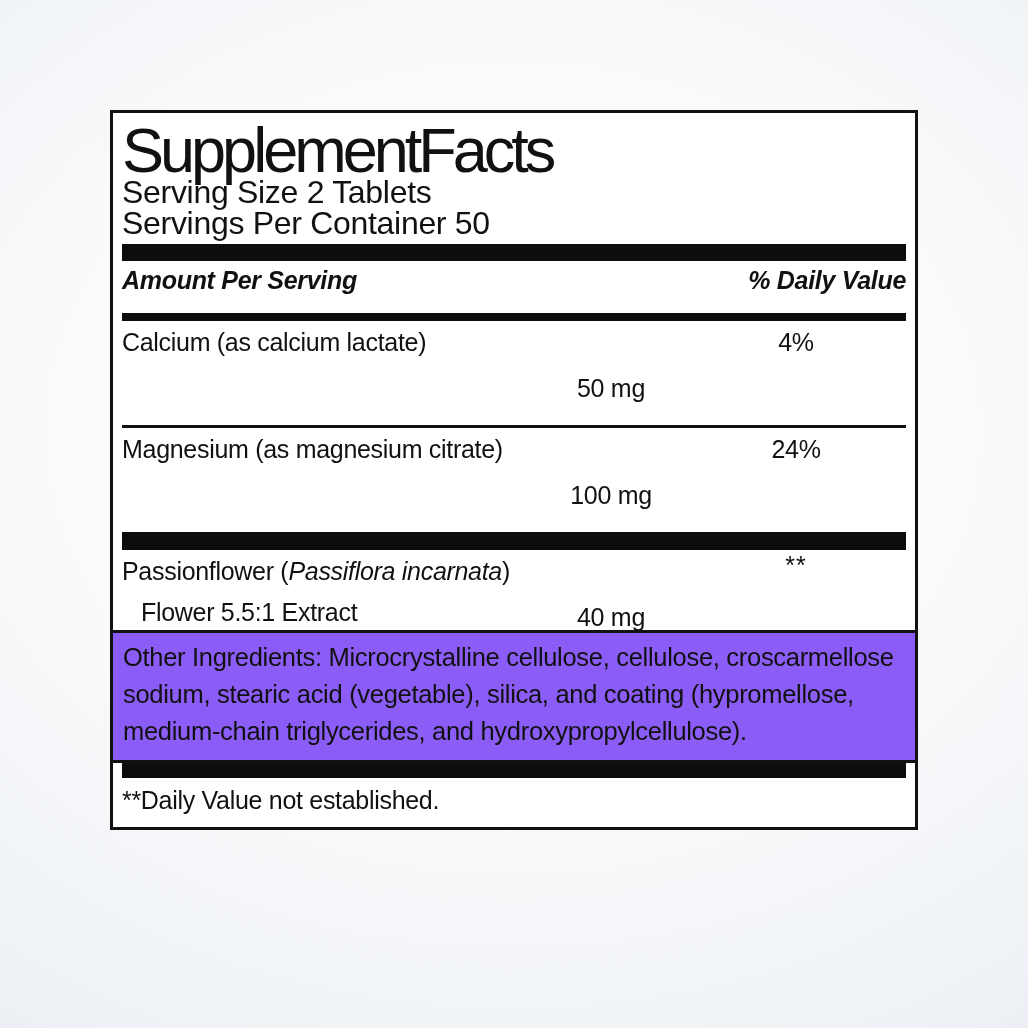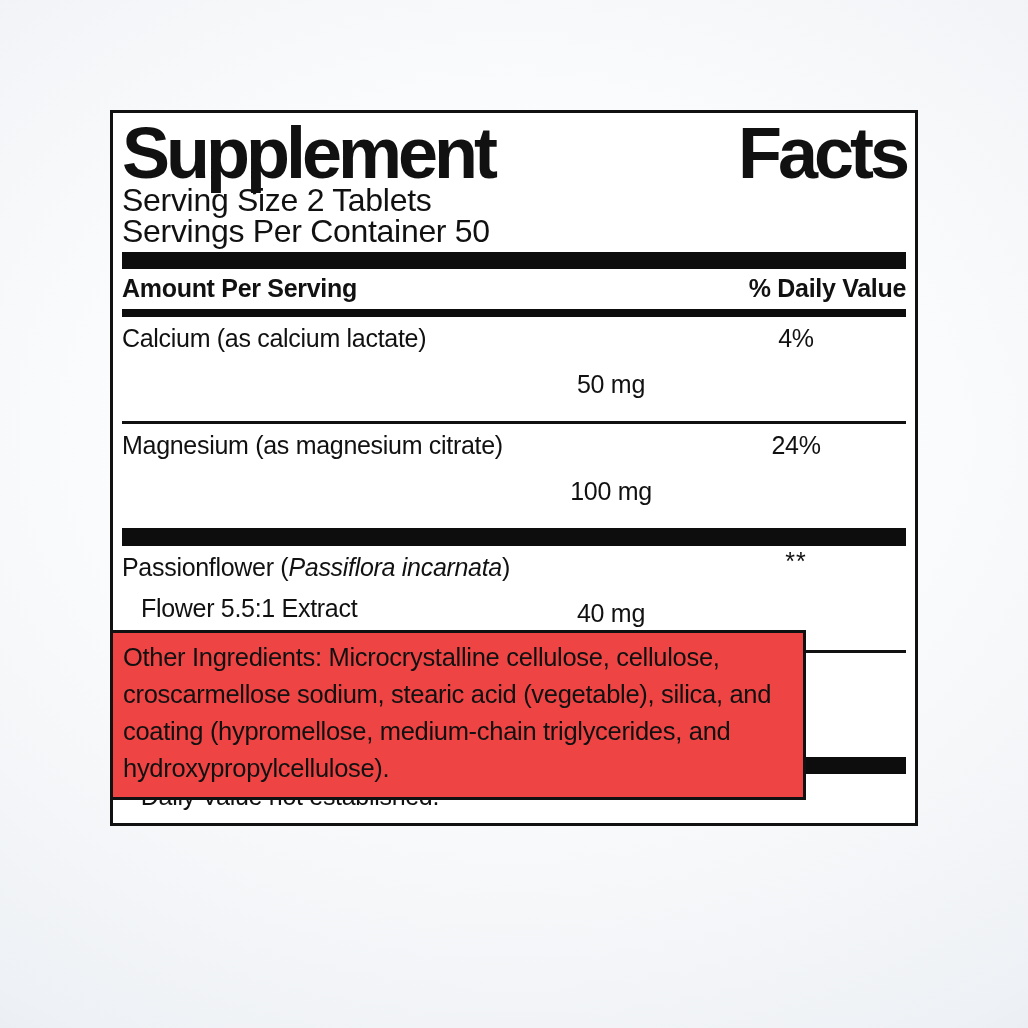--- a/index.html
+++ b/index.html
@@ -24,24 +24,24 @@
     top: 110px;
     width: 808px;
     box-sizing: border-box;
     background: #ffffff;
     border: 3px solid #111111;
     padding: 4px 9px 8px 9px;
   }
 
   .facts-title {
     display: flex;
-    justify-content: space-between;
+    justify-content: flex-start;
     align-items: baseline;
-    font-size: 72px;
-    font-weight: bold;
+    font-size: 63px;
+    font-weight: normal;
     letter-spacing: -4px;
     line-height: 0.86;
     padding-top: 6px;
     white-space: nowrap;
   }
 
   .serving-info {
     font-size: 32px;
     line-height: 31px;
     letter-spacing: -0.3px;
@@ -57,21 +57,22 @@
   .bar-medium  { height: 18px; }
   .bar-thick   { height: 17px; }
   .hairline    { height: 3px; background: #111111; width: 100%; }
 
   .col-header {
     display: flex;
     justify-content: space-between;
     font-weight: bold;
     font-size: 25px;
     letter-spacing: -0.3px;
-    padding: 5px 0 6px 0;
+    padding: 5px 0 18px 0;
+    font-style: italic;
   }
 
   .row {
     display: flex;
     align-items: flex-start;
     font-size: 25px;
     letter-spacing: -0.3px;
     padding: 6px 0 21px 0;
   }
   .row .name-col  { flex: 1 1 auto; line-height: 31px; }
@@ -93,23 +94,23 @@
   .footnote {
     font-size: 25px;
     letter-spacing: -0.3px;
     padding: 8px 0 4px 0;
   }
 
   .other-ingredients-panel {
     position: absolute;
     left: 110px;
     top: 630px;
-    width: 696px;
+    width: 808px;
     box-sizing: border-box;
-    background: #ef4444;
+    background: #8b5cf6;
     border: 3px solid #111111;
     padding: 6px 10px 10px 10px;
     font-size: 25.5px;
     line-height: 37px;
     letter-spacing: -0.3px;
   }
 </style>
 </head>
 <body>
 

